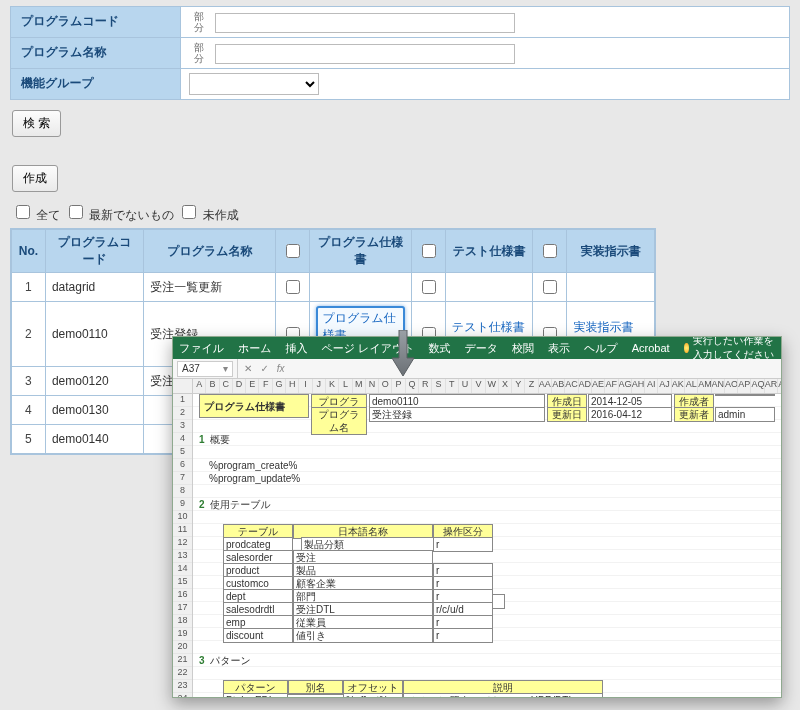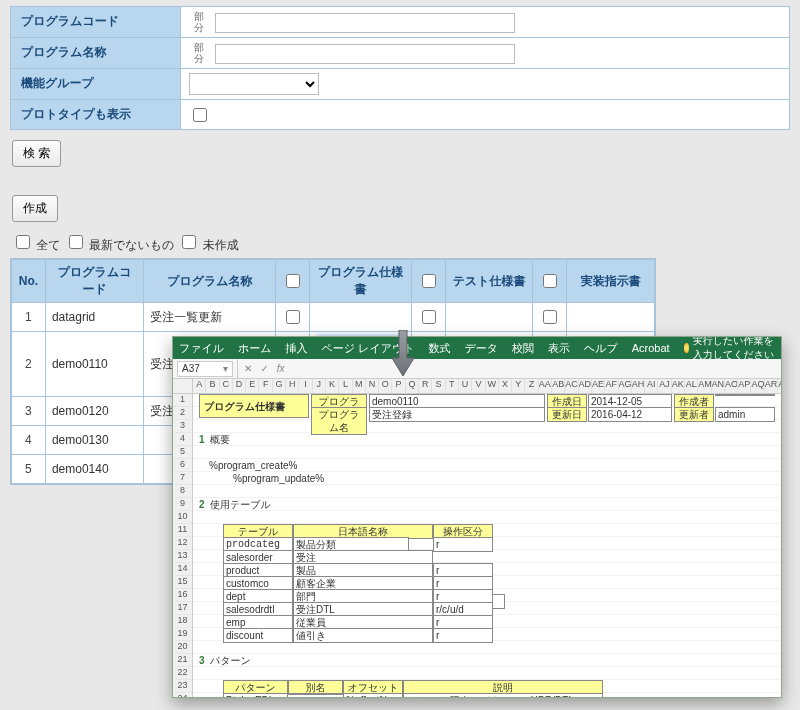--- a/index.html
+++ b/index.html
@@ -216,26 +216,20 @@
     <div class="field-body">
       <div class="partial">部
 分</div>
       <input class="text-in" style="">
     </div>
   </div>
   <div class="field-row">
     <div class="field-label">機能グループ</div>
     <div class="field-body">
       <select class="sel"><option></option></select>
-    </div>
-  </div>
-  <div class="field-row">
-    <div class="field-label">プロトタイプも表示</div>
-    <div class="field-body">
-      <input type="checkbox" class="chk" style="">
     </div>
   </div>
 </div>
 
 <div class="toolbar-row">
   <button class="btn">検 索</button>
 </div>
 <div class="toolbar-row" style="margin-top:28px;">
   <button class="btn">作成</button>
 </div>
@@ -471,35 +465,35 @@
           <div class="cellbox"></div>
         </div>
         <div class="abs " style="left: 481px; top: 13px; width: 40px;">
           <div class="ycell">更新者</div>
         </div>
         <div class="abs " style="left: 522px; top: 13px; width: 60px;">
           <div class="cellbox">admin</div>
         </div>
         <div class="abs " style="left: 6px; top: 39px;"><span class="sec-num">1</span>&nbsp;&nbsp;概要</div>
         <div class="abs " style="left: 16px; top: 65px;">%program_create%</div>
-        <div class="abs " style="left: 16px; top: 78px; margin-left: 24px;">%program_update%</div>
+        <div class="abs " style="left: 16px; top: 78px;">%program_update%</div>
         <div class="abs " style="left: 6px; top: 104px;"><span class="sec-num">2</span>&nbsp;&nbsp;使用テーブル</div>
         <div class="abs " style="left: 30px; top: 130px; width: 70px;">
           <div class="ycell">テーブル</div>
         </div>
         <div class="abs " style="left: 100px; top: 130px; width: 140px;">
           <div class="ycell">日本語名称</div>
         </div>
         <div class="abs " style="left: 240px; top: 130px; width: 60px;">
           <div class="ycell">操作区分</div>
         </div>
-        <div class="abs " style="left: 30px; top: 143px; width: 70px; font-family: Liberation Mono, monospace;">
+        <div class="abs " style="left: 30px; top: 143px; width: 70px;">
           <div class="cellbox">prodcateg</div>
         </div>
-        <div class="abs " style="left: 100px; top: 143px; width: 116px;">
+        <div class="abs " style="left: 108px; top: 143px; width: 140px;">
           <div class="cellbox">製品分類</div>
         </div>
         <div class="abs " style="left: 240px; top: 143px; width: 60px;">
           <div class="cellbox">r</div>
         </div>
         <div class="abs " style="left: 30px; top: 156px; width: 70px;">
           <div class="cellbox">salesorder</div>
         </div>
         <div class="abs " style="left: 100px; top: 156px; width: 140px;">
           <div class="cellbox">受注</div>

